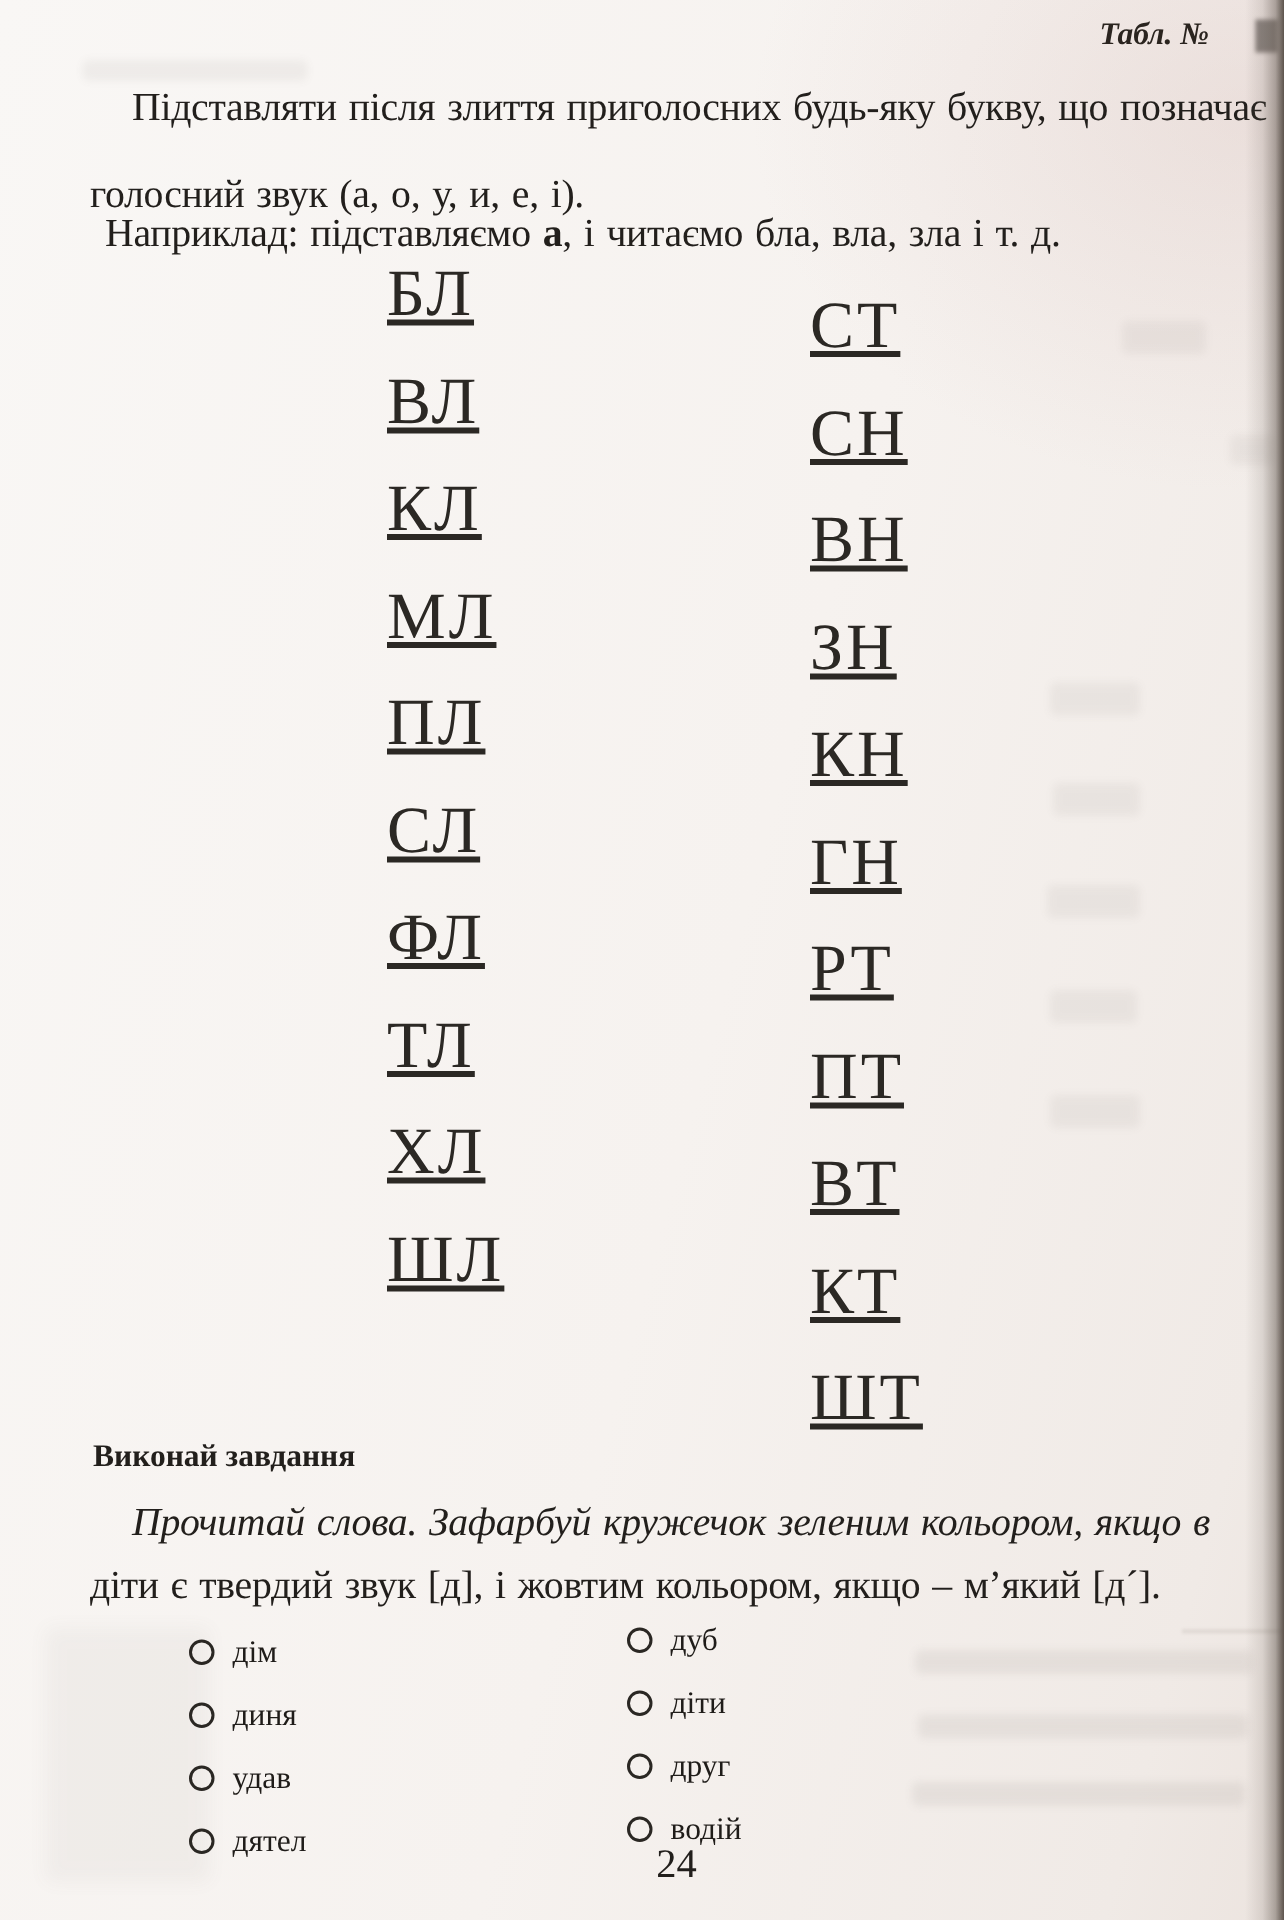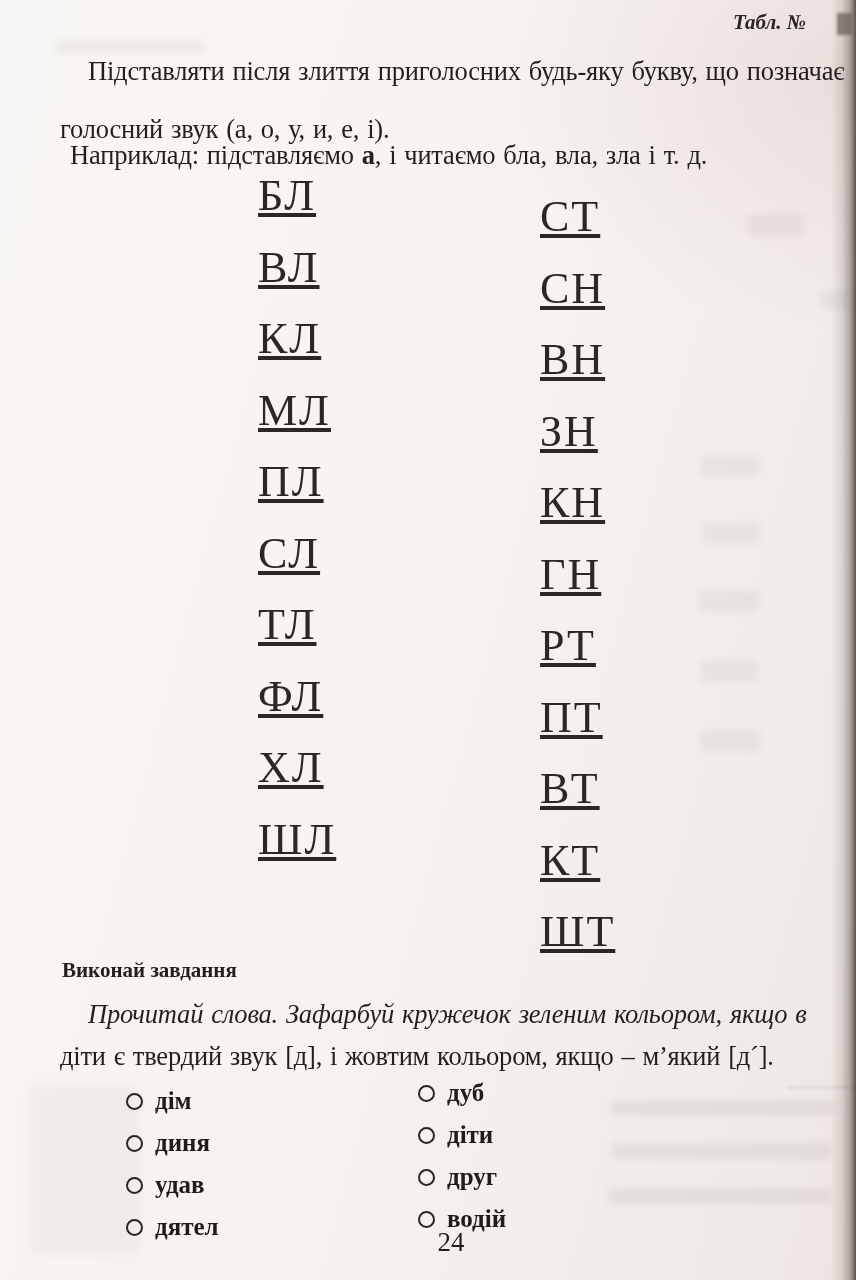--- a/index.html
+++ b/index.html
@@ -57,21 +57,21 @@
 
   .word-list { position: absolute; z-index: 2; }
   .words-left  { left: 126px; top: 1080px; }
   .words-right { left: 418px; top: 1072px; }
   .word-item { height: 42px; display: flex; align-items: center; }
   .circle {
     width: 13px; height: 13px; flex: none;
     border: 2px solid #2a2723; border-radius: 50%;
     margin-right: 12px; background: transparent;
   }
-  .word { font-size: 25px; font-weight: bold; color: #1f1c19; }
+  .word { font-size: 21px; font-weight: normal; color: #1f1c19; }
 
   .page-number {
     position: absolute; top: 1227px; left: 406px; width: 90px;
     text-align: center; font-size: 27px; z-index: 2;
   }
 
   
   .ghost {
     position: absolute; background: #6a625c; opacity: 0.07;
     filter: blur(3px); border-radius: 4px; z-index: 1;
@@ -111,22 +111,22 @@
   <div class="bodytext intro-line2">голосний звук (а, о, у, и, е, і).</div>
   <div class="bodytext example"><span>Наприклад: підставляємо </span><b>а</b><span>, і читаємо бла, вла, зла і т. д.</span></div>
 
   <div class="letters-col letters-left">
     <div class="letter-cell">БЛ</div>
     <div class="letter-cell">ВЛ</div>
     <div class="letter-cell">КЛ</div>
     <div class="letter-cell">МЛ</div>
     <div class="letter-cell">ПЛ</div>
     <div class="letter-cell">СЛ</div>
+    <div class="letter-cell">ФЛ</div>
     <div class="letter-cell">ТЛ</div>
-    <div class="letter-cell">ФЛ</div>
     <div class="letter-cell">ХЛ</div>
     <div class="letter-cell">ШЛ</div>
   </div>
   <div class="letters-col letters-right">
     <div class="letter-cell">СТ</div>
     <div class="letter-cell">СН</div>
     <div class="letter-cell">ВН</div>
     <div class="letter-cell">ЗН</div>
     <div class="letter-cell">КН</div>
     <div class="letter-cell">ГН</div>

